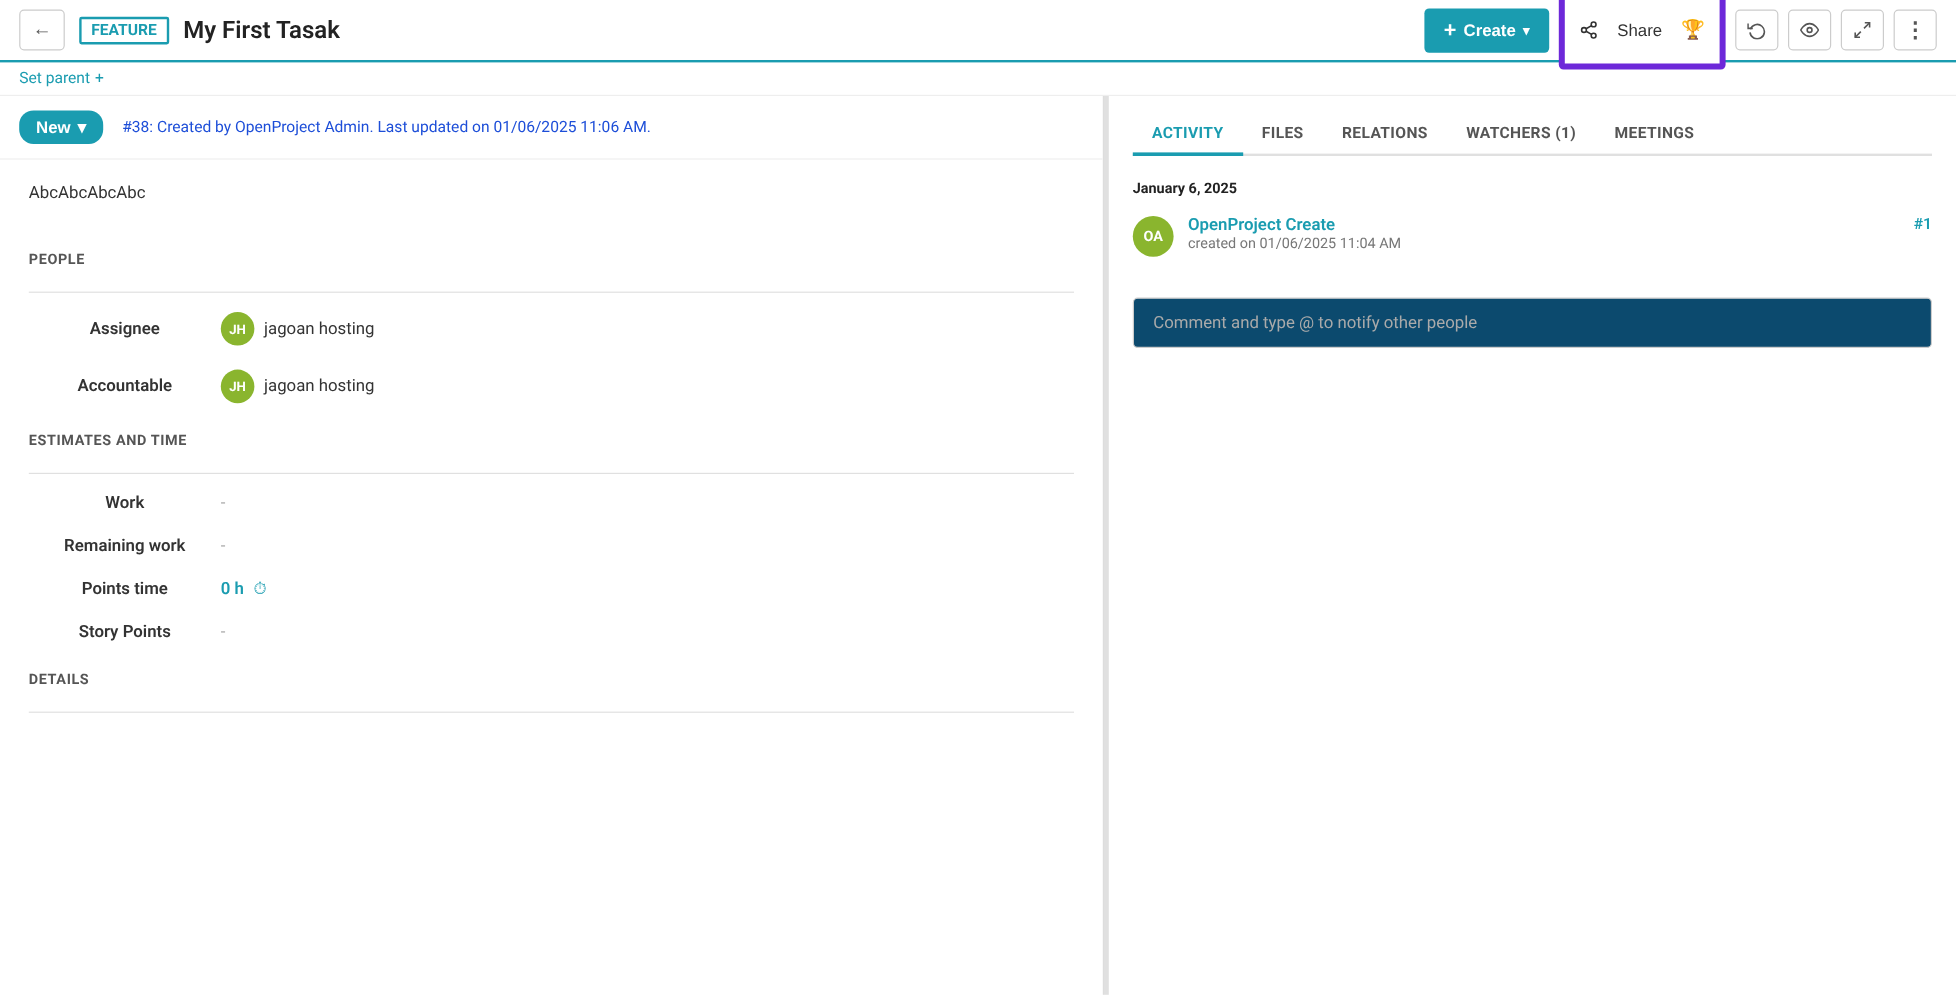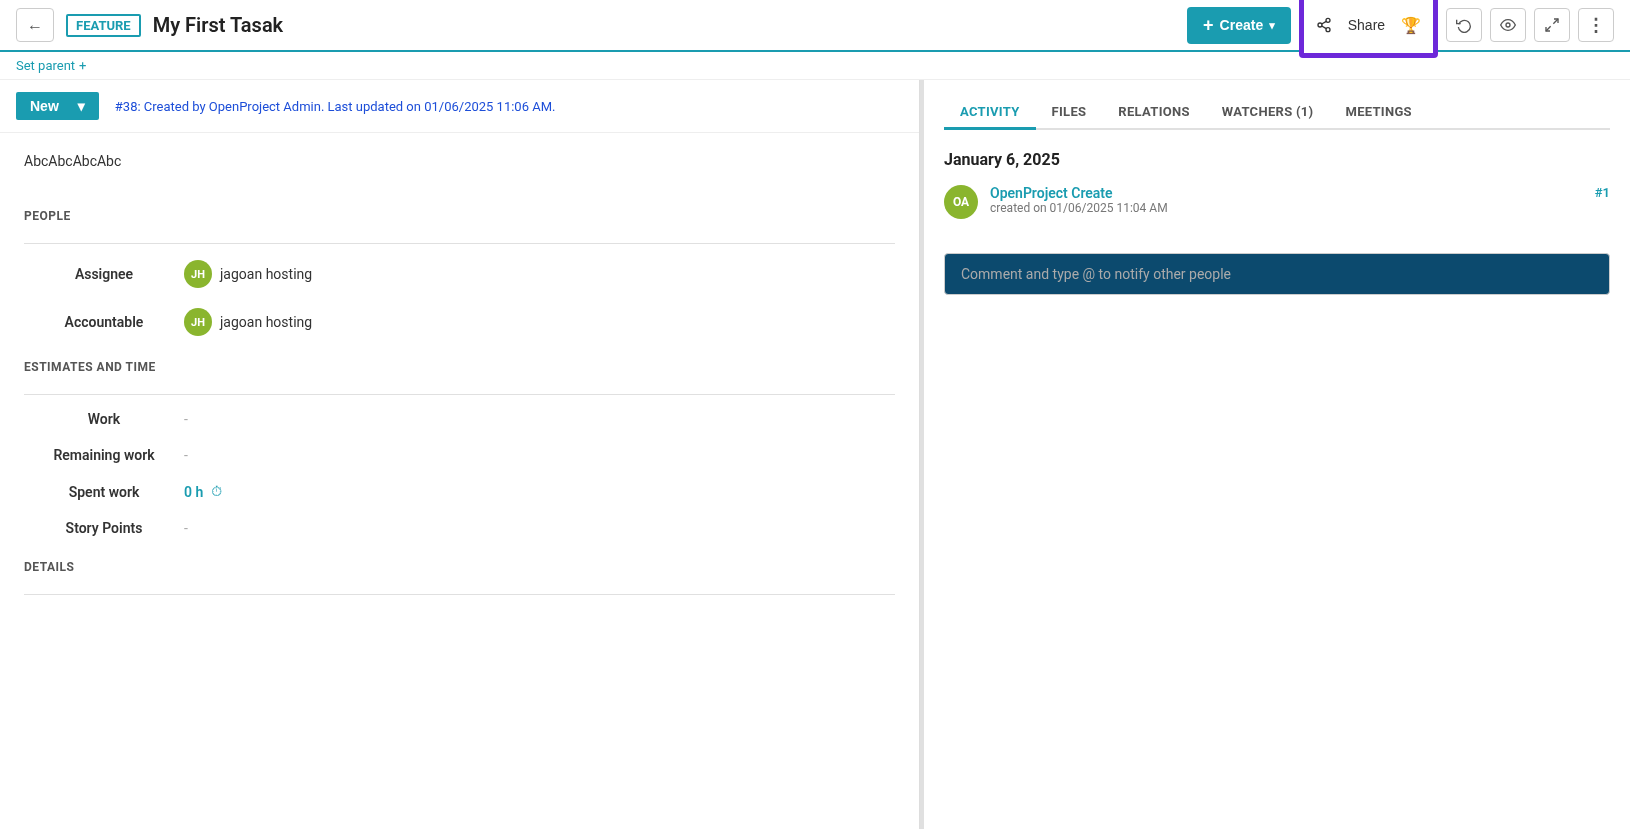--- a/index.html
+++ b/index.html
@@ -98,26 +98,26 @@
       display: flex;
       align-items: center;
       gap: 16px;
       padding: 12px 16px;
       border-bottom: 1px solid #eee;
     }
     .new-btn {
       background: #1a9cb0;
       color: #fff;
       border: none;
-      border-radius: 2px;
+      border-radius: 12px;
       padding: 6px 14px;
       font-size: 14px;
       font-weight: 600;
       cursor: pointer;
-      display: flex; align-items: flex-start; gap: 19px;
+      display: flex; align-items: flex-start; gap: 6px;
     }
     .meta-text { font-size: 13px; color: #1d4ed8; }
 
     .content-area { padding: 20px 24px; }
 
     .description-text {
       font-size: 14px;
       color: #333;
       margin-bottom: 24px;
       padding-bottom: 16px;
@@ -195,21 +195,21 @@
       letter-spacing: 0.3px;
       border-bottom: 3px solid transparent;
       margin-bottom: -2px;
     }
     .tab.active {
       color: #1a9cb0;
       border-bottom-color: #1a9cb0;
     }
 
     .activity-date {
-      font-size: 16px;
+      font-size: 12px;
       font-weight: 700;
       color: #222;
       margin-bottom: 16px;
     }
 
     .activity-item {
       display: flex;
       gap: 12px;
       align-items: flex-start;
       margin-bottom: 34px;
@@ -359,21 +359,21 @@
         <hr class="section-divider">
         <div class="field-row">
           <span class="field-label">Work</span>
           <span class="field-dash field-value">-</span>
         </div>
         <div class="field-row">
           <span class="field-label">Remaining work</span>
           <span class="field-dash field-value">-</span>
         </div>
         <div class="field-row">
-          <span class="field-label">Spent work</span>
+          <span class="field-label">Points time</span>
           <div class="field-value">
             <span class="spent-time-value">0 h</span>
             <span class="clock-icon">⏱</span>
           </div>
         </div>
         <div class="field-row">
           <span class="field-label">Story Points</span>
           <span class="field-dash field-value">-</span>
         </div>
       </div>

